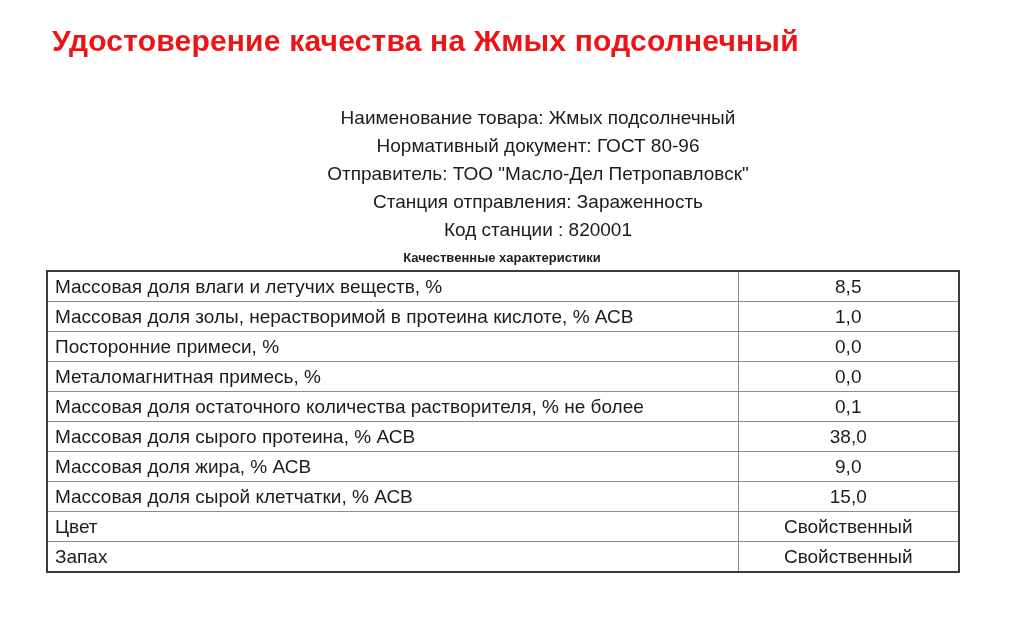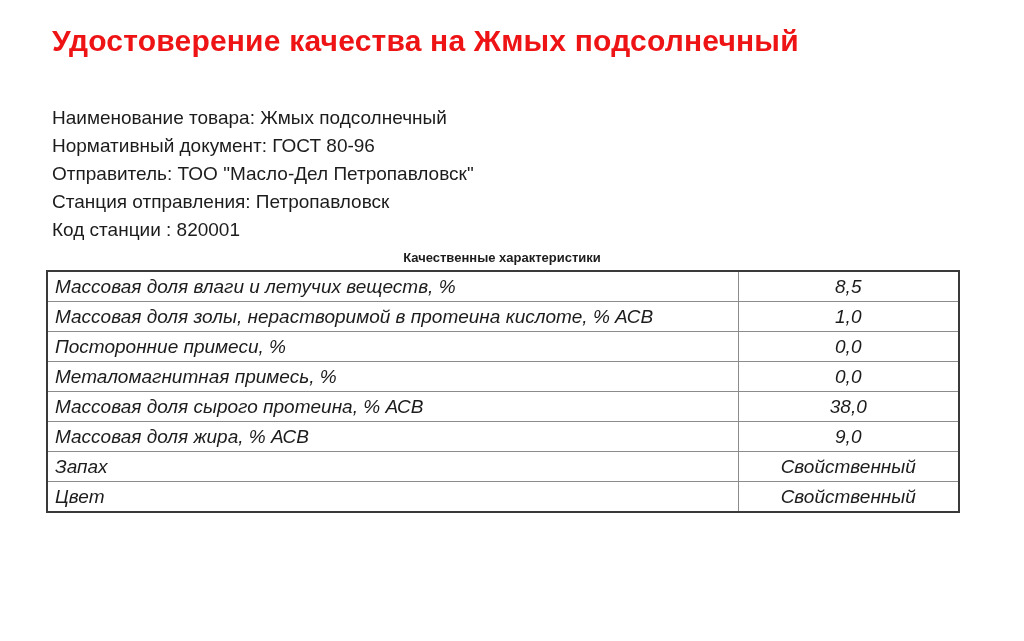--- a/index.html
+++ b/index.html
@@ -27,36 +27,36 @@
     white-space: nowrap;
   }
   .info {
     margin: 46px 0 0 6px;
     font-size: 19px;
     line-height: 28px;
   }
   .info p {
     margin: 0;
     white-space: nowrap;
+    text-align: center;
   }
   .table-heading {
     width: 912px;
     margin-top: 2px;
     text-align: center;
     font-size: 13px;
     line-height: 24px;
     font-weight: 700;
   }
   table.quality {
     border-collapse: collapse;
     table-layout: fixed;
     width: 912px;
     border: 2px solid #3a3a3a;
     font-size: 19px;
-    font-style: italic;
   }
   table.quality col.c1 { width: 691px; }
   table.quality col.c2 { width: 221px; }
   table.quality td {
     border: 1px solid #8c8c8c;
     height: 29px;
     padding: 0 4px;
     vertical-align: middle;
     overflow: hidden;
     white-space: nowrap;
@@ -68,21 +68,21 @@
 <body>
 
 <div class="page">
 
   <h1 class="title" style="color: rgb(238, 20, 22);">Удостоверение качества на Жмых подсолнечный</h1>
 
   <div class="info">
     <p>Наименование товара: Жмых подсолнечный</p>
     <p>Нормативный документ: ГОСТ 80-96</p>
     <p>Отправитель: ТОО "Масло-Дел Петропавловск"</p>
-    <p>Станция отправления: Петропавловск</p>
+    <p>Станция отправления: Зараженность</p>
     <p>Код станции : 820001</p>
   </div>
 
   <div class="table-heading">Качественные характеристики</div>
 
   <table class="quality">
     <colgroup>
         <col class="c1">
         <col class="c2">
       </colgroup>
@@ -97,31 +97,39 @@
       </tr>
       <tr>
         <td class="label">Посторонние примеси, %</td>
         <td class="value">0,0</td>
       </tr>
       <tr>
         <td class="label">Металомагнитная примесь, %</td>
         <td class="value">0,0</td>
       </tr>
       <tr>
+        <td class="label">Массовая доля остаточного количества растворителя, % не более</td>
+        <td class="value">0,1</td>
+      </tr>
+      <tr>
         <td class="label">Массовая доля сырого протеина, % АСВ</td>
         <td class="value">38,0</td>
       </tr>
       <tr>
         <td class="label">Массовая доля жира, % АСВ</td>
         <td class="value">9,0</td>
       </tr>
       <tr>
-        <td class="label">Запах</td>
+        <td class="label">Массовая доля сырой клетчатки, % АСВ</td>
+        <td class="value">15,0</td>
+      </tr>
+      <tr>
+        <td class="label">Цвет</td>
         <td class="value">Свойственный</td>
       </tr>
       <tr>
-        <td class="label">Цвет</td>
+        <td class="label">Запах</td>
         <td class="value">Свойственный</td>
       </tr>
     </tbody>
   </table>
 
 </div>
 
 </body></html>

